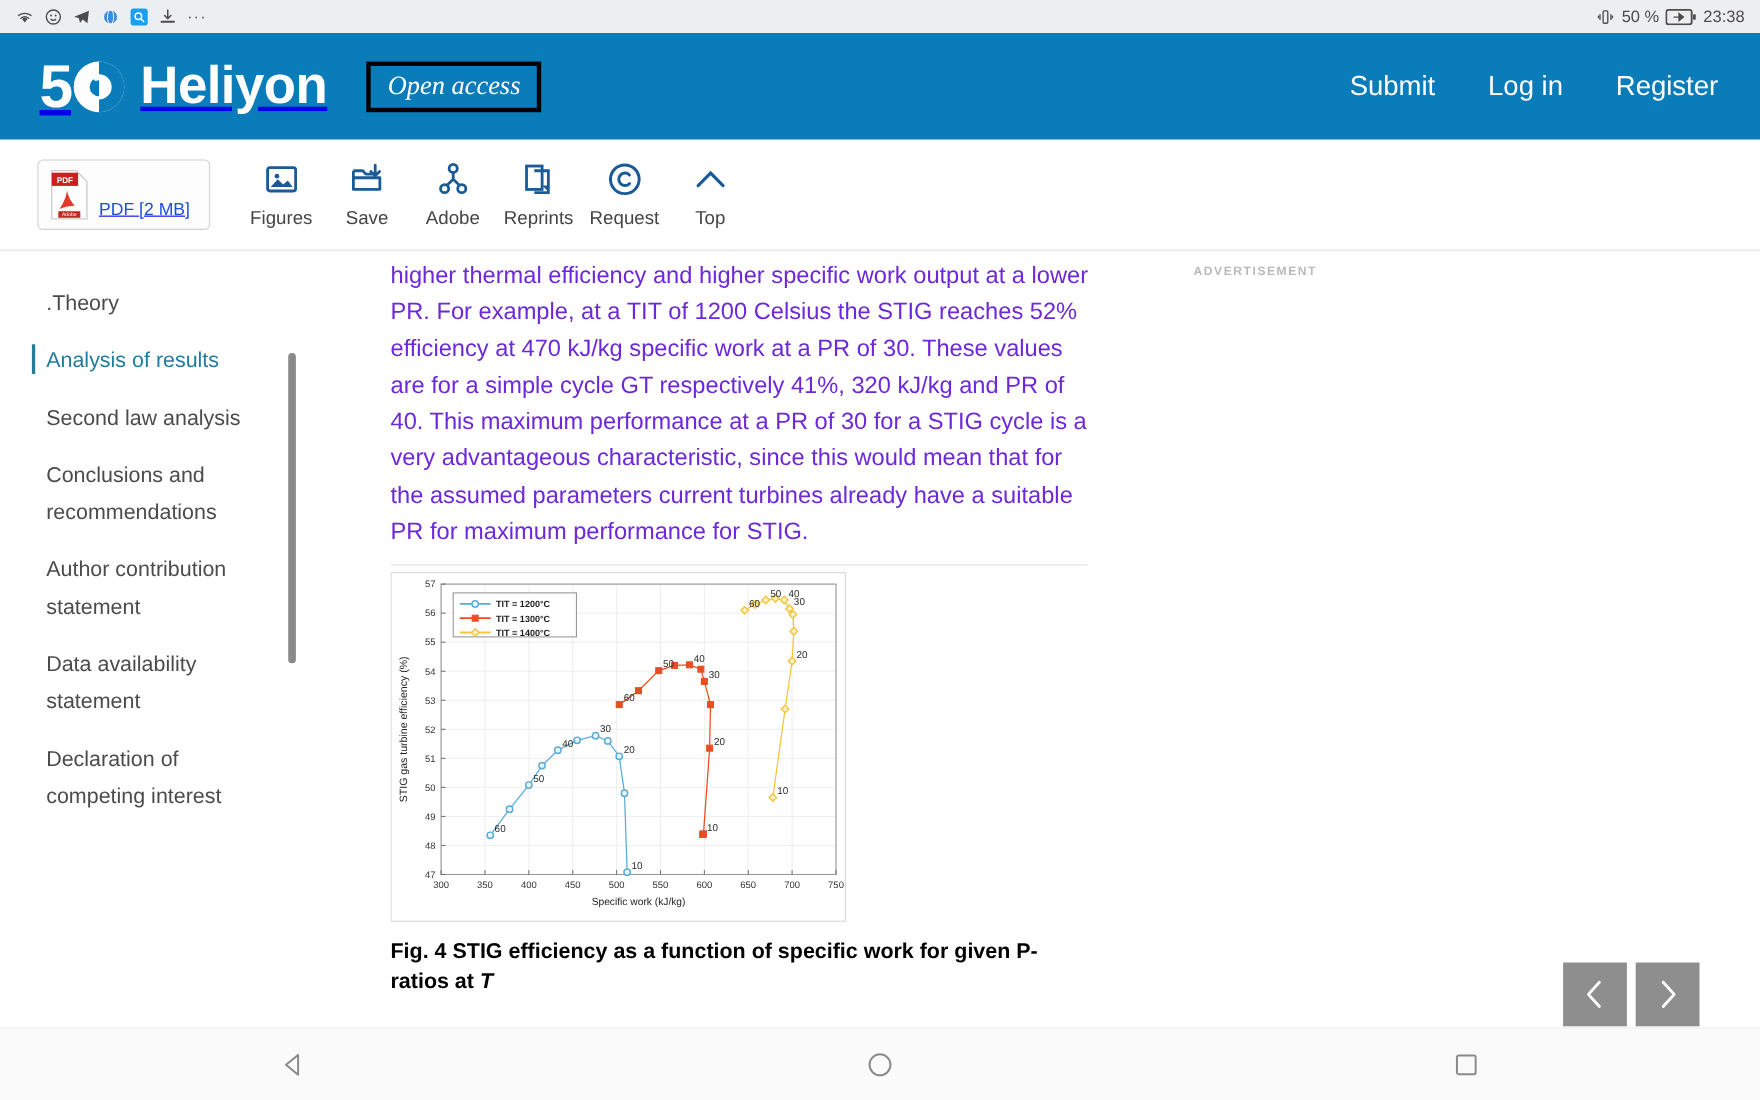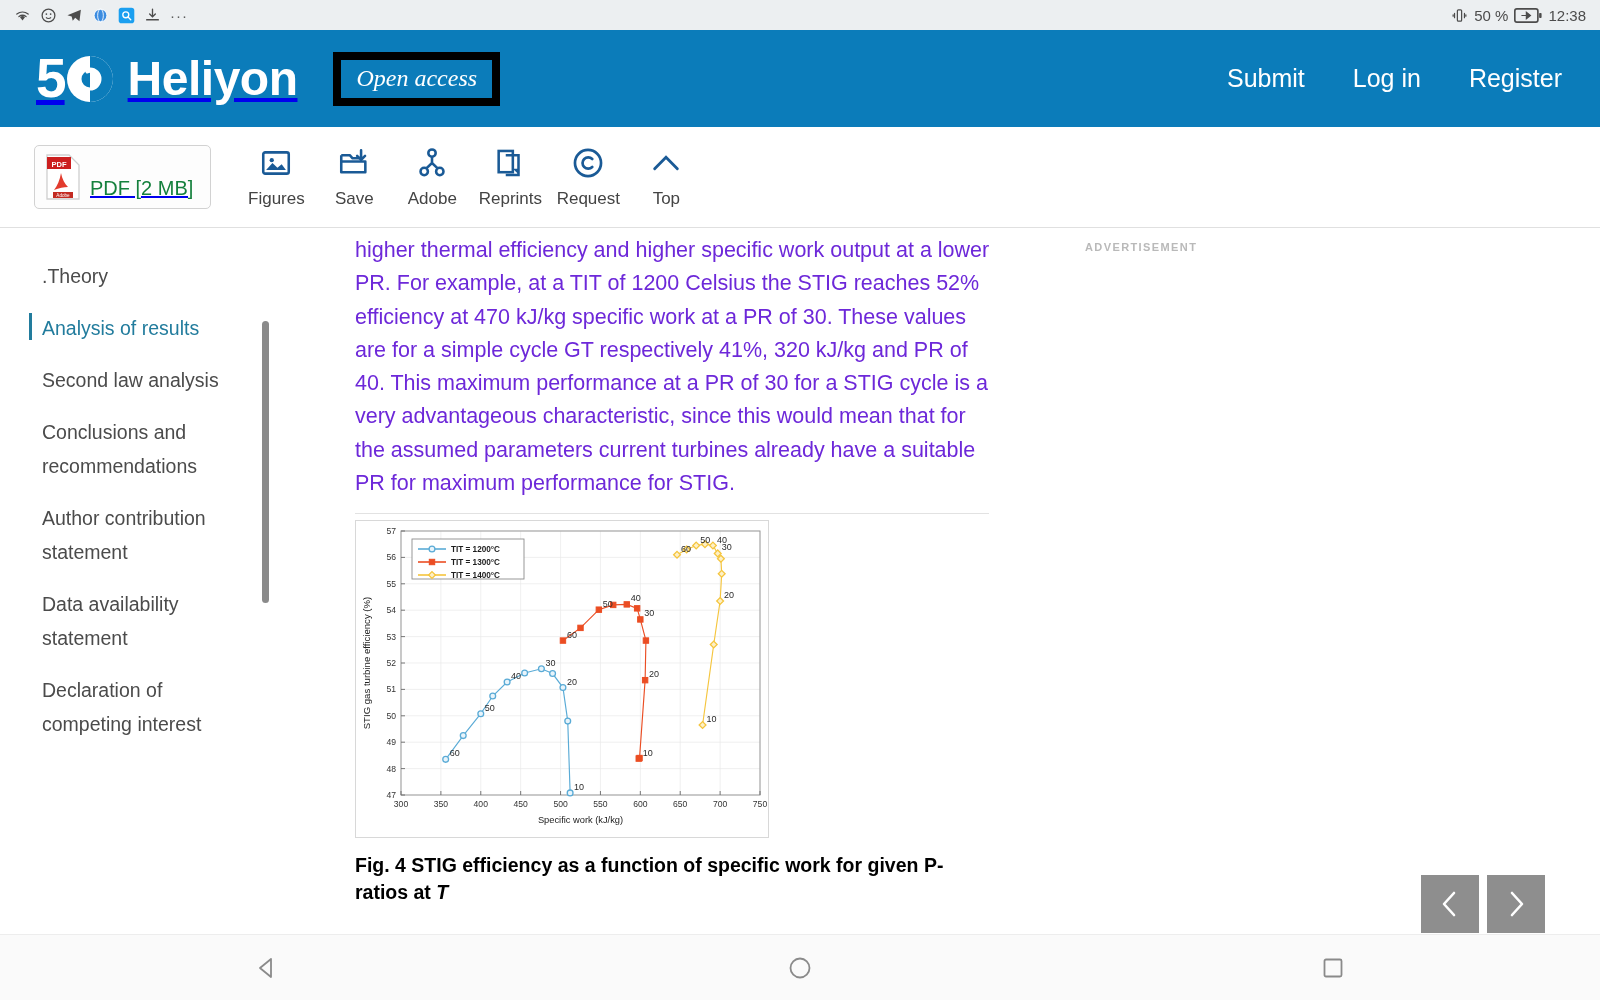--- a/index.html
+++ b/index.html
@@ -33,21 +33,21 @@
   .logo-wrap { display: flex; align-items: center; gap: 4px; }
   .logo-50 {
     font-size: 55px; font-weight: 700; color: #fff; line-height: 1;
     letter-spacing: -2px; display: flex; align-items: center;
   }
   .logo-word {
     font-size: 48px; font-weight: 700; color: #fff; line-height: 1;
     letter-spacing: -0.5px; margin-left: 9px;
   }
   .oa-badge {
-    border: 8px solid #000000; color: #fff; font-style: italic;
+    border: 4px solid #000000; color: #fff; font-style: italic;
     font-family: "Liberation Serif", serif;
     font-size: 24px; padding: 6px 15px 8px; line-height: 1;
   }
   .brand-right { display: flex; align-items: center; gap: 48px; }
   .brand-link { color: #fff; font-size: 25px; text-decoration: none; }
 
   
   .toolbar {
     position: absolute; top: 127px; left: 0; width: 1600px; height: 101px;
     background: #fff; border-bottom: 1px solid #e0e0e0;
@@ -58,21 +58,21 @@
     font-size: 20.5px; font-weight: 700; color: #3d3d3d;
     max-width: 760px; white-space: nowrap; overflow: hidden;
   }
   .tb-right { display: flex; align-items: center; gap: 0; }
   .pdf-btn {
     display: flex; align-items: flex-end; gap: 9px;
     border: 1px solid #d2d2d2; border-radius: 5px; background: #fdfdfd;
     padding: 8px 17px 8px 10px; margin-right: 26px;
   }
   .pdf-ico { width: 36px; height: 46px; display: block; }
-  .pdf-label { font-size: 20px; color: #15803d; }
+  .pdf-label { font-size: 16px; color: #1d4ed8; }
   .tool {
     width: 78px; display: flex; flex-direction: column;
     align-items: center; gap: 9px; text-decoration: none;
   }
   .tool svg { display: block; }
   .tool-label { font-size: 17px; color: #444; }
 
   
   .content {
     position: absolute; top: 229px; left: 0; width: 1600px; height: 705px;
@@ -190,21 +190,21 @@
       <svg class="sb-ico" viewBox="0 0 24 24">
         <rect x="9" y="4" width="6" height="16" rx="1.4" fill="none" stroke="#4c4c4c" stroke-width="1.7"></rect>
         <path d="M5 9v6M19 9v6M3 11v2M21 11v2" stroke="#4c4c4c" stroke-width="1.7" stroke-linecap="round"></path>
       </svg>
       <span>50 %</span>
       <svg width="28" height="15" viewBox="0 0 34 18">
         <rect x="1" y="1" width="28" height="16" rx="2.5" fill="none" stroke="#4c4c4c" stroke-width="2"></rect>
         <rect x="30.5" y="6" width="3" height="6" rx="1" fill="#4c4c4c"></rect>
         <path d="M9 9h10M15 5l5 4-5 4z" fill="#4c4c4c" stroke="#4c4c4c" stroke-width="1.4"></path>
       </svg>
-      <span>12:38</span>
+      <span>23:38</span>
     </div>
   </div>
 
   <div class="brandbar">
     <div class="brand-left">
       <a class="logo-wrap" href="#">
         <span class="logo-50">
           <span>5</span>
           <svg width="50" height="50" viewBox="0 0 50 50">
             <circle cx="25" cy="25" r="23" fill="#fff"></circle>

